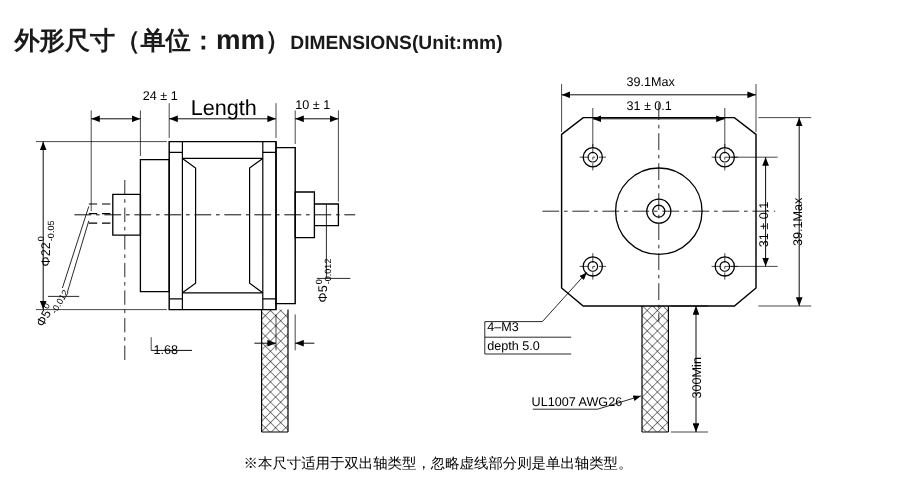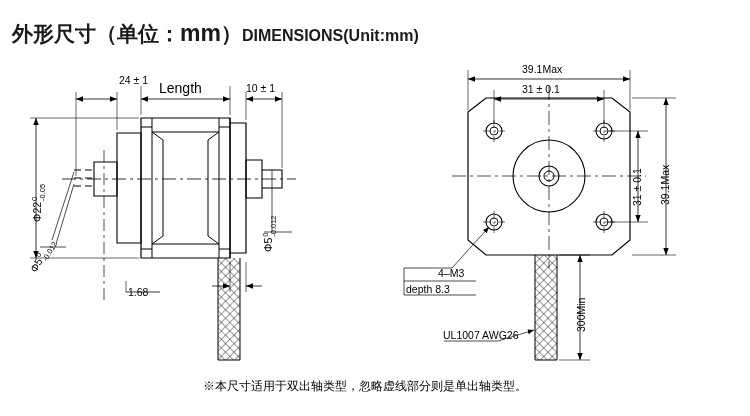--- a/index.html
+++ b/index.html
@@ -209,21 +209,21 @@
       <path d="M559,255 L590,255" stroke-width="0.6"></path>
       <path d="M559,360 L590,360" stroke-width="0.6"></path>
       <path d="M580,255 L580,360" stroke-width="0.8" marker-start="url(#arrL)" marker-end="url(#arrR)"></path>
 
       <path d="M534,330 L498,341" stroke-width="0.7" marker-start="url(#arrL)"></path>
       <path d="M444,341 L498,341" stroke-width="0.7"></path>
     </g>
   </svg>
 
   <div class="lbl" style="left:80px; top:74px;margin-left:39px;">24 ± 1</div>
-  <div class="lbl" style="left:159px; top:80px; font-size:14px;">Length</div>
+  <div class="lbl" style="left:159px; top:80px; font-size:18px;">Length</div>
   <div class="lbl" style="left:246px; top:82px;">10 ± 1</div>
 
   <div class="lbl rot" style="left:31px; top:222px; transform:rotate(-90deg);">
     <span>Φ22</span><span style="display:inline-block; vertical-align:middle; font-size:7.5px; line-height:1.0; margin-left:1px; text-align:left;"><span style="display:block">0</span><span style="display:block">-0.05</span></span>
   </div>
 
   <div class="lbl rot" style="left:27px; top:268px; transform:rotate(-60deg);">
     <span>Φ5</span><span style="display:inline-block; vertical-align:middle; font-size:7.5px; line-height:1.0; margin-left:1px; text-align:left;"><span style="display:block">0</span><span style="display:block">-0.012</span></span>
   </div>
 
@@ -232,20 +232,20 @@
   </div>
 
   <div class="lbl" style="left:128px; top:286px;">1.68</div>
 
   <div class="lbl" style="left:522px; top:63px;">39.1Max</div>
   <div class="lbl" style="left:522px; top:83px;">31 ± 0.1</div>
 
   <div class="lbl rot" style="left:631px; top:206px; transform:rotate(-90deg);">31 ± 0.1</div>
   <div class="lbl rot" style="left:659px; top:205px; transform:rotate(-90deg);">39.1Max</div>
 
-  <div class="lbl" style="left:406px; top:267px;padding-left:32px;">4–M3</div>
-  <div class="lbl" style="left:406px; top:283px;">depth 8.3</div>
+  <div class="lbl" style="left:406px; top:267px;">4–M3</div>
+  <div class="lbl" style="left:406px; top:283px;">depth 5.0</div>
   <div class="lbl" style="left:443px; top:329px;text-align:right;">UL1007 AWG26</div>
   <div class="lbl rot" style="left:575px; top:332px; transform:rotate(-90deg);">300Min</div>
 
   <div class="footnote">※本尺寸适用于双出轴类型，忽略虚线部分则是单出轴类型。</div>
 
 </div>
 
 </body></html>

